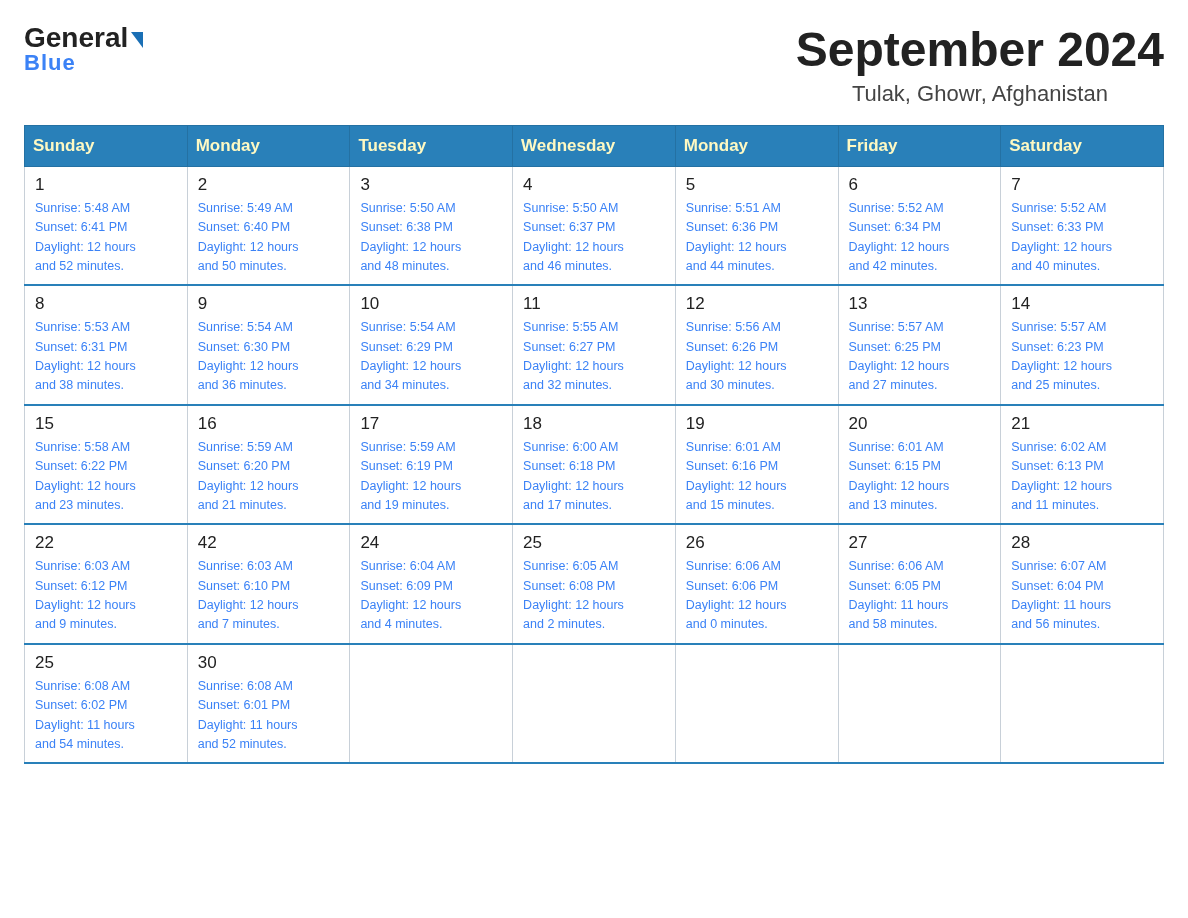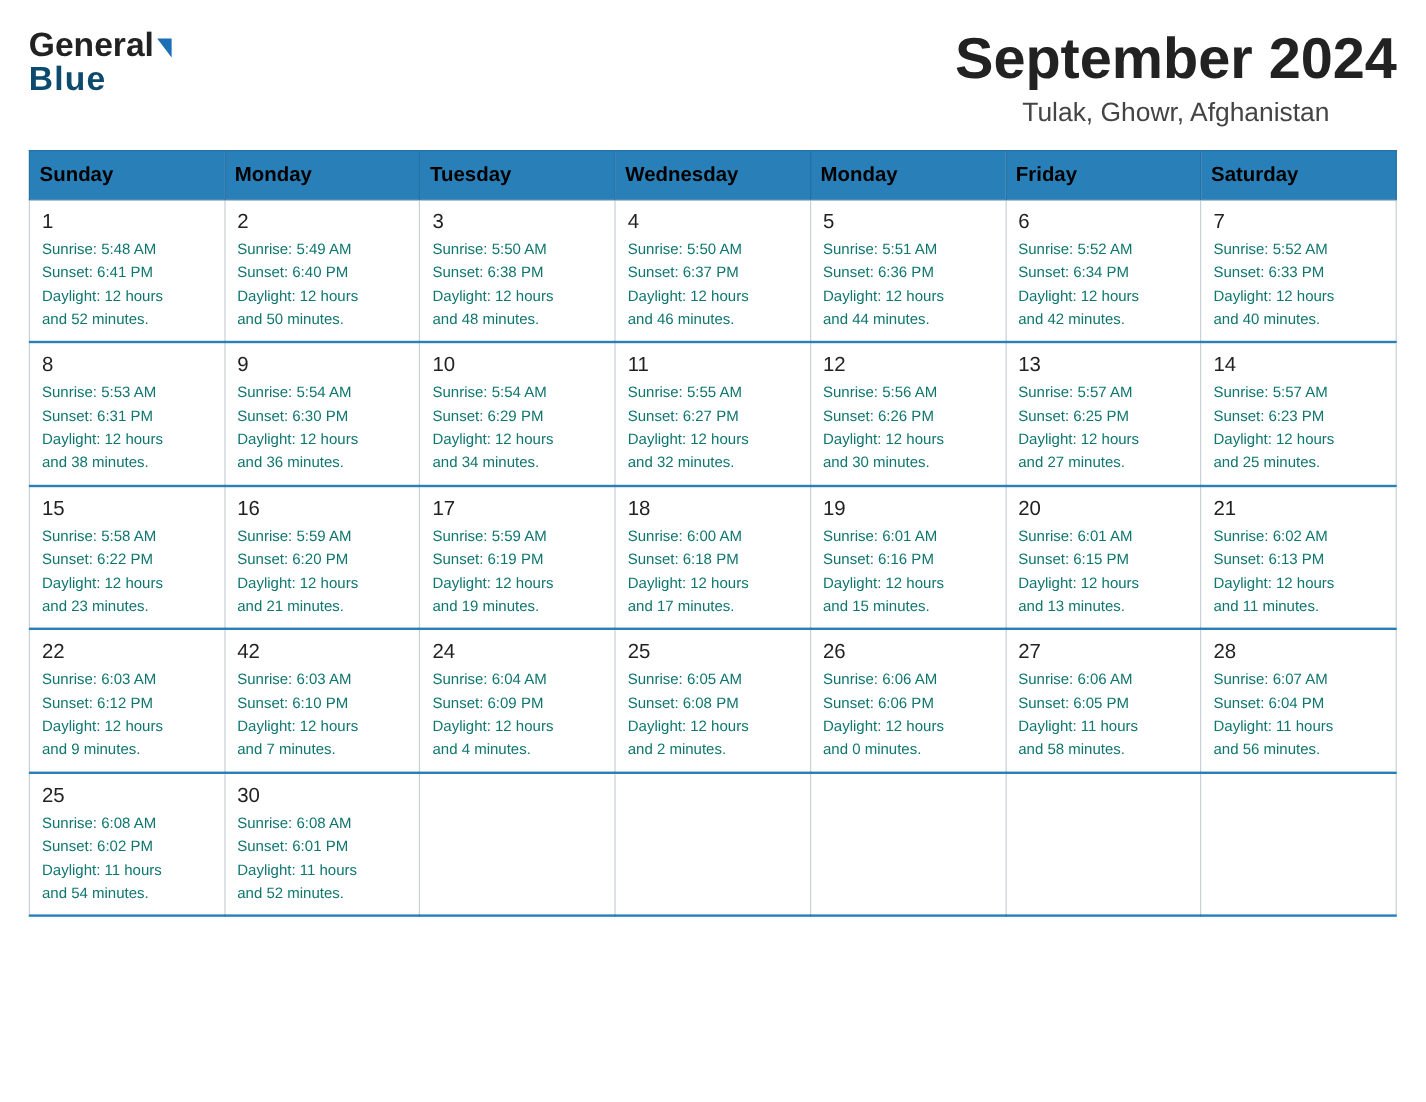--- a/index.html
+++ b/index.html
@@ -25,22 +25,22 @@
     .logo-text {
       font-size: 28px;
       font-weight: bold;
       color: #222;
       line-height: 1;
     }
     .logo-text span {
       color: #1a6fb5;
     }
     .logo-blue {
-      color: #0c4a6e;
-      font-size: 28px;
+      color: #3b82f6;
+      font-size: 22px;
       font-weight: bold;
       margin-top: -2px;
       letter-spacing: 1px;
     }
     .title-block {
       text-align: right;
     }
     .title-month {
       font-size: 48px;
       font-weight: bold;
@@ -53,21 +53,21 @@
       margin-top: 4px;
       text-align: center;
     }
     .calendar {
       width: 100%;
       border-collapse: collapse;
       border: 1.5px solid #b0b8c1;
     }
     .calendar thead th {
       background: #2980b9;
-      color: #000000;
+      color: #fef9c3;
       font-size: 17px;
       font-weight: bold;
       padding: 10px 8px;
       text-align: left;
       border: 1px solid #2471a3;
     }
     .calendar tbody td {
       vertical-align: top;
       border: 1px solid #c8d0d8;
       padding: 8px 10px;
@@ -83,21 +83,21 @@
     .day-number {
       font-size: 17px;
       font-weight: normal;
       color: #222;
       display: block;
       margin-bottom: 4px;
     }
     .day-info {
       font-size: 12.5px;
       line-height: 1.55;
-      color: #0f766e;
+      color: #3b82f6;
     }
     .empty-cell {
       background: #fff;
     }
   </style>
 </head>
 <body>
 
 <div class="header">
   <div class="logo">

